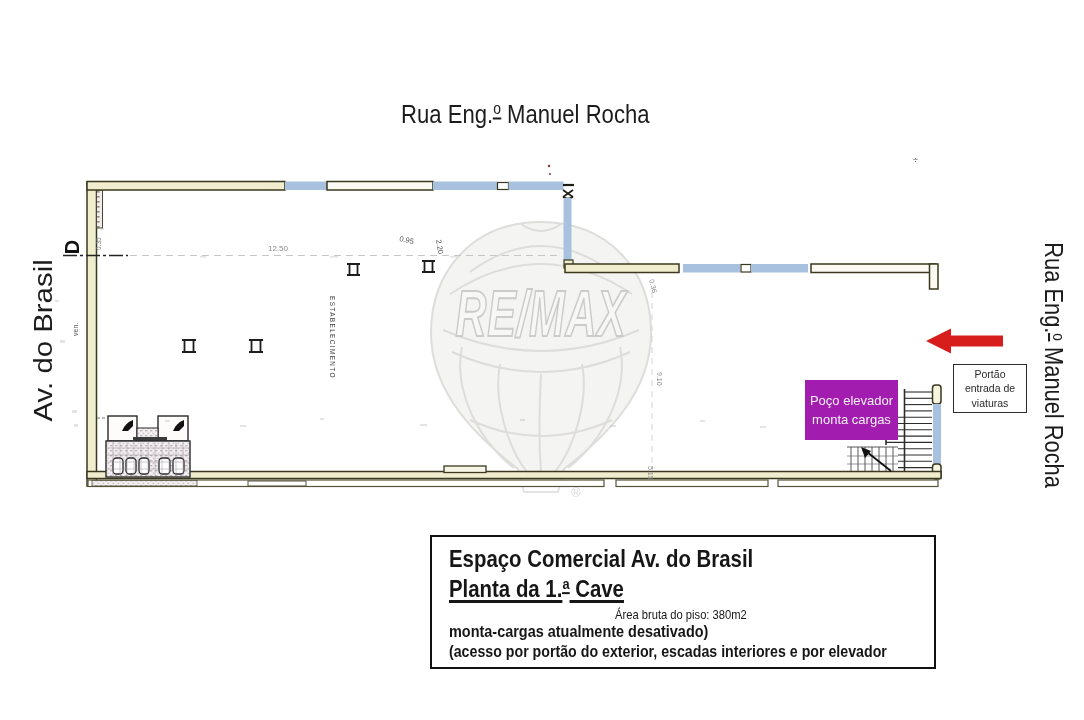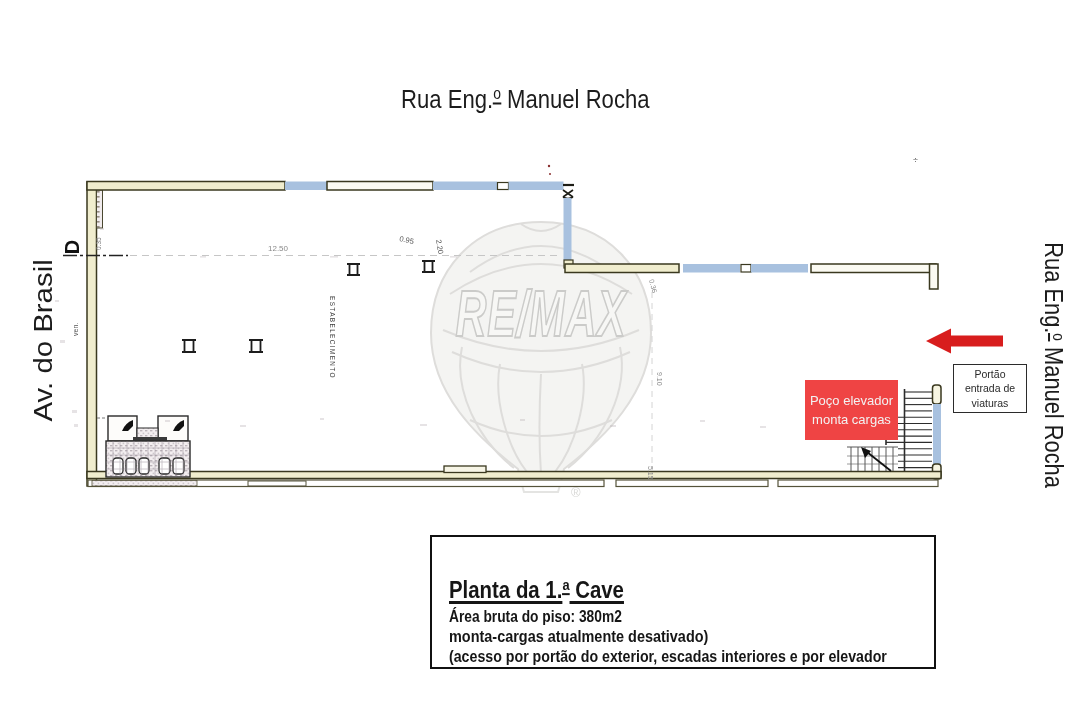--- a/index.html
+++ b/index.html
@@ -7,21 +7,21 @@
   #page{position:relative;width:1084px;height:720px;background:#ffffff;overflow:hidden;
         font-family:"Liberation Sans", sans-serif;}
   .street{position:absolute;color:#1c1c1c;white-space:nowrap;}
   .scx{display:inline-block;transform-origin:left center;white-space:nowrap;}
   .boxtxt{position:absolute;color:#2a2a2a;text-align:center;}
 </style>
 </head>
 <body>
 <div id="page">
 
-  <div class="street" style="left:401px;top:84px;font-size:26px;">
+  <div class="street" style="left:401px;top:99px;font-size:26px;">
     <span class="scx" style="transform:scaleX(0.85);">Rua Eng.<span class="ord">o</span> Manuel Rocha</span>
   </div>
 
   <div class="street" style="left:43px;top:406px;font-size:26px;transform:rotate(-90deg);transform-origin:left center;">
     <span class="scx" style="transform:scaleX(1.13);">Av. do Brasil</span>
   </div>
 
   <div class="street" style="left:1053px;top:373px;font-size:26px;transform:rotate(90deg) translateX(-50%);transform-origin:left center;">
     <span class="scx" style="transform:scaleX(0.84);">Rua Eng.<span class="ord">o</span> Manuel Rocha</span>
   </div>
@@ -256,36 +256,37 @@
         <rect x="55" y="300" width="4" height="2"></rect>
       <rect x="100" y="228" width="4" height="2"></rect>
         <rect x="72" y="410" width="5" height="3"></rect>
         <rect x="74" y="424" width="4" height="3"></rect>
         <rect x="200" y="256" width="6" height="1.6"></rect>
       <rect x="330" y="256" width="8" height="1.6"></rect>
         <rect x="450" y="256" width="7" height="1.6"></rect>
     </g>
   </svg>
 
-  <div class="boxtxt" style="left:805px;top:380px;width:93px;height:60px;background:#ef4444;
+  <div class="boxtxt" style="left:805px;top:380px;width:93px;height:60px;background:#a21caf;
        color:#f2f2f2;font-size:13px;line-height:1.5;display:flex;align-items:center;justify-content:center;">
      <div>Poço elevador<br>monta cargas</div>
   </div>
 
   <div class="boxtxt" style="left:953px;top:364px;width:72px;height:47px;border:1.6px solid #2b2b2b;background:#fff;
        font-size:10.5px;line-height:1.38;display:flex;align-items:center;justify-content:center;">
      <div>Portão<br>entrada de<br>viaturas</div>
   </div>
 
   <div style="position:absolute;left:430px;top:535px;width:506px;height:134px;border:2.6px solid #111;
        background:#fff;color:#161616;padding-left:17px;padding-top:7px;box-sizing:border-box;">
 
-
-     <div style="font-size:24px;font-weight:bold;line-height:1.25;margin-top:31px;"><span class="scx" style="transform:scaleX(0.85);text-decoration:underline;text-decoration-thickness:2.5px;text-underline-offset:3px;">Planta da 1.<span class="ord">a</span> Cave</span></div>
-
-     <div style="font-size:16px;font-weight:bold;line-height:1.18;margin-top:3px;"><span class="scx" style="transform:scaleX(0.86);">Área bruta do piso: 380m2</span></div>
+     <div style="font-size:24px;font-weight:bold;line-height:1.25;"><span class="scx" style="transform:scaleX(0.85);">Espaço Comercial Av. do Brasil</span></div>
+
+     <div style="font-size:24px;font-weight:bold;line-height:1.25;"><span class="scx" style="transform:scaleX(0.85);text-decoration:underline;text-decoration-thickness:2.5px;text-underline-offset:3px;">Planta da 1.<span class="ord">a</span> Cave</span></div>
+
+     <div style="font-size:13px;font-weight:normal;line-height:1.18;margin-top:3px;text-align:center;"><span class="scx" style="transform:scaleX(0.86);">Área bruta do piso: 380m2</span></div>
 
      <div style="font-size:17px;font-weight:bold;line-height:1.18;"><span class="scx" style="transform:scaleX(0.85);">monta-cargas atualmente desativado)</span></div>
 
      <div style="font-size:17px;font-weight:bold;line-height:1.18;"><span class="scx" style="transform:scaleX(0.835);">(acesso por portão do exterior, escadas interiores e por elevador</span></div>
   </div>
 
 </div>
 
 </body></html>

